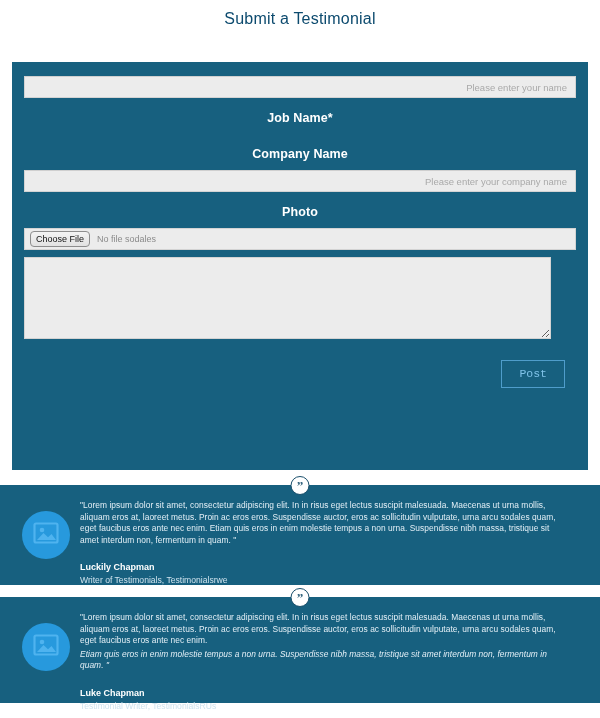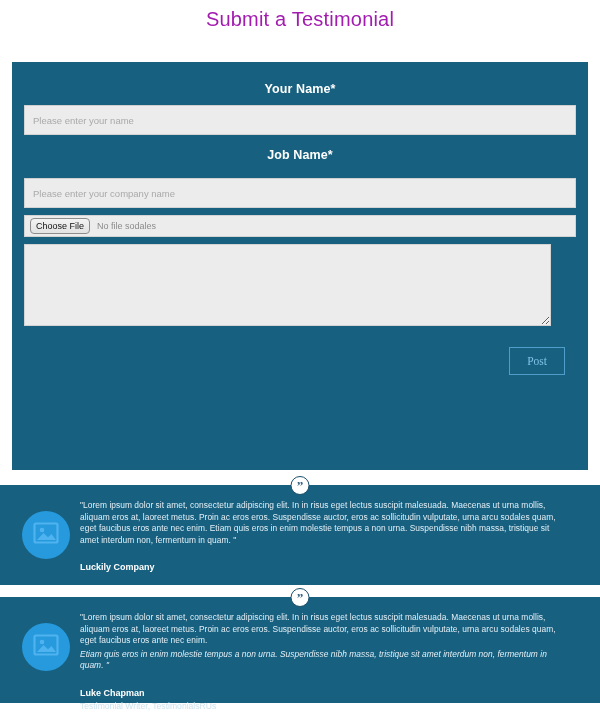--- a/index.html
+++ b/index.html
@@ -8,22 +8,22 @@
     padding: 0;
     width: 600px;
     background: #ffffff;
     font-family: "Liberation Sans", sans-serif;
   }
   body { width: 600px; height: 718px; overflow: hidden; position: relative; }
 
   
   .page-title {
     text-align: center;
-    color: #a21caf;
-    font-size: 20px;
+    color: #0c4a6e;
+    font-size: 16px;
     font-weight: 400;
     letter-spacing: .2px;
     padding: 9px 0 0 0;
     margin: 0;
     line-height: 20px;
   }
 
   
   .form-panel {
     position: absolute;
@@ -41,29 +41,30 @@
     color: #ffffff;
     font-size: 12.5px;
     font-weight: 700;
     line-height: 17px;
     padding: 5px 0 7px 0;
     letter-spacing: .1px;
   }
   .text-input {
     display: block;
     width: 100%;
-    height: 30px;
+    height: 22px;
     background: #ececec;
     border: 1px solid #d3d3d3;
     border-top-color: #cfcfcf;
     color: #444;
     font-family: "Liberation Sans", sans-serif;
     font-size: 9.5px;
     padding: 0 8px;
     outline: none;
+    text-align: right;
   }
   .text-input::placeholder { color: #a9a9a9; }
 
   
   .file-row {
     display: flex;
     align-items: center;
     width: 100%;
     height: 22px;
     background: #ececec;
@@ -102,21 +103,21 @@
     padding: 4px 6px;
     outline: none;
   }
 
   .post-row {
     display: flex;
     justify-content: flex-end;
     padding: 14px 11px 0 0;
   }
   .post-btn {
-    font-family: Liberation Serif, serif;
+    font-family: Liberation Mono, monospace;
     background: transparent;
     color: #7fc2e8;
     border: 1px solid #4f9dcb;
     font-size: 11.5px;
     line-height: 14px;
     padding: 6px 17px;
     cursor: pointer;
   }
 
   
@@ -190,33 +191,34 @@
   }
 </style>
 </head>
 <body>
 
 <h1 class="page-title">Submit a Testimonial</h1>
 
 <section class="form-panel">
 
   <div class="field">
-    <label class="field-label">Your Name*</label>
     <input class="text-input" type="text" placeholder="Please enter your name" style="">
   </div>
 
   <div class="field">
     <label class="field-label">Job Name*</label>
   </div>
 
   <div class="field">
+    <label class="field-label">Company Name</label>
     <input class="text-input" type="text" placeholder="Please enter your company name" style="">
   </div>
 
   <div class="field">
+    <label class="field-label">Photo</label>
     <div class="file-row">
       <span class="choose-file-btn">Choose File</span>
       <span class="no-file-text">No file sodales</span>
     </div>
   </div>
 
   <div class="field">
     <textarea class="testimonial-area" placeholder="" style=""></textarea>
   </div>
 
@@ -232,21 +234,22 @@
       <span>
         <svg width="26" height="22" viewBox="0 0 26 22" aria-hidden="true">
           <rect x="1.5" y="1.5" width="23" height="19" rx="1.5" fill="none" stroke="#4fb3ef" stroke-width="2.2"></rect>
           <circle cx="9" cy="8" r="2.3" fill="#4fb3ef"></circle>
           <path d="M4 18 L10.5 11 L15 15.2 L18.5 12 L23 18 Z" fill="#4fb3ef"></path>
         </svg>
       </span>
     </div>
     <div class="card-body">
       <p class="quote-text">"Lorem ipsum dolor sit amet, consectetur adipiscing elit. In in risus eget lectus suscipit malesuada. Maecenas ut urna mollis, aliquam eros at, laoreet metus. Proin ac eros eros. Suspendisse auctor, eros ac sollicitudin vulputate, urna arcu sodales quam, eget faucibus eros ante nec enim. Etiam quis eros in enim molestie tempus a non urna. Suspendisse nibh massa, tristique sit amet interdum non, fermentum in quam. "</p>
-      <p class="author-name">Luckily Company</p>
+      <p class="author-name">Luckily Chapman</p>
+      <p class="author-role">Writer of Testimonials, Testimonialsrwe</p>
     </div>
   </div>
 </article>
 
 <article class="card card-2">
   <div class="quote-badge">”</div>
   <div class="card-inner">
     <div class="avatar">
       <span>
         <svg width="26" height="22" viewBox="0 0 26 22" aria-hidden="true">

